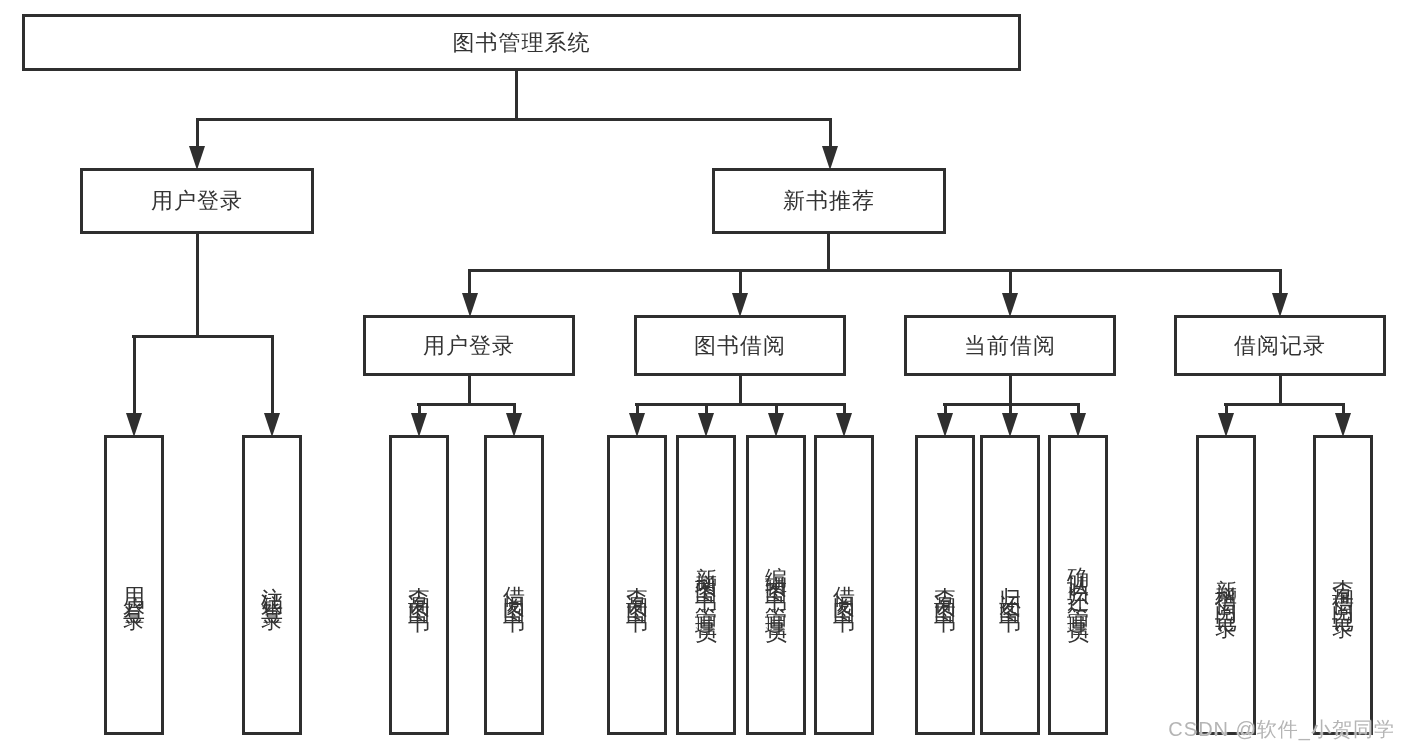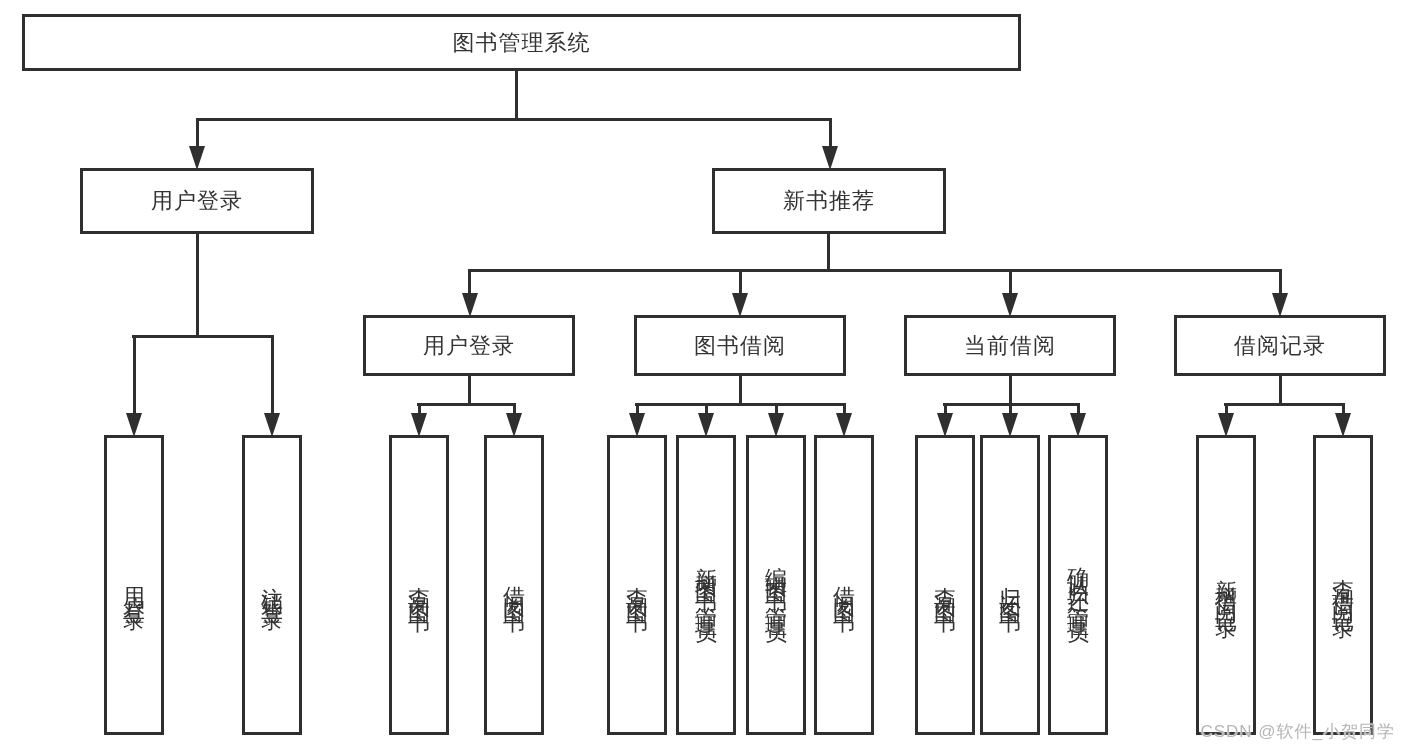--- a/index.html
+++ b/index.html
@@ -20,21 +20,21 @@
     font-size:22px; letter-spacing:8px; line-height:1;
   }
   .cl { position:absolute; background:#2f2f2f; z-index:1; }
   .ar {
     position:absolute; width:0; height:0; z-index:3;
     border-left:8px solid transparent; border-right:8px solid transparent;
     border-top:24px solid #2f2f2f;
   }
   .watermark {
     position:absolute; right:10px; bottom:4px; z-index:5;
-    font-size:17px; color:#b5b5b5; letter-spacing:1px;
+    font-size:20px; color:#b5b5b5; letter-spacing:1px;
     text-shadow:0 0 2px #ffffff, 0 0 1px #ffffff;
   }
 </style>
 </head>
 <body>
 
 <div class="canvas">
 
   <div class="cl" style="left:515px;top:70px;width:3px;height:50px;"></div>
   <div class="cl" style="left:196px;top:118px;width:636px;height:3px;"></div>

